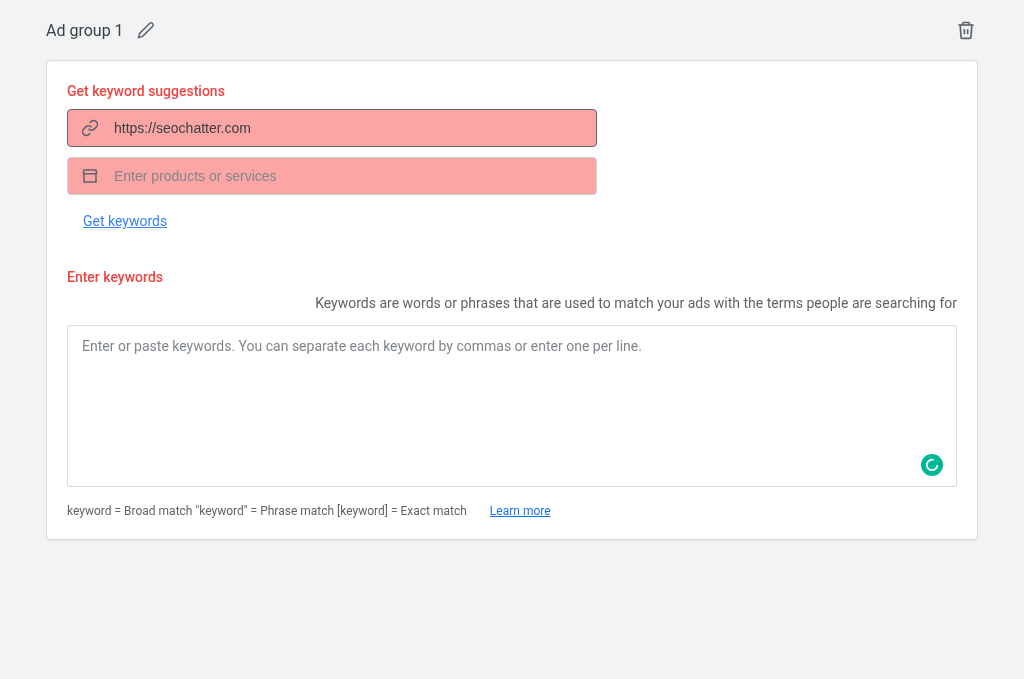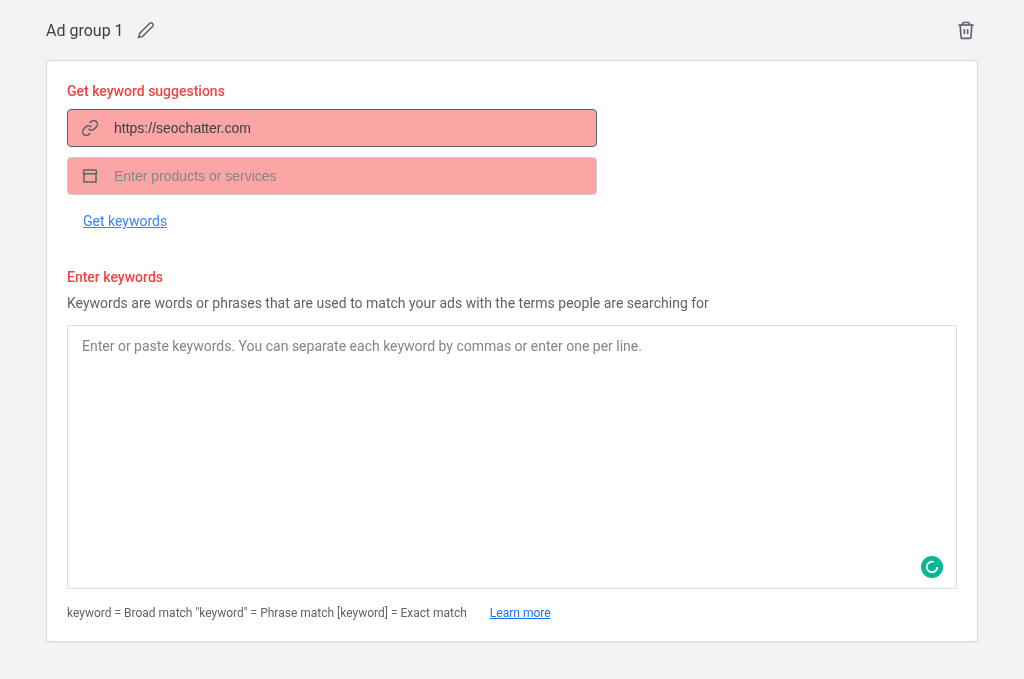--- a/index.html
+++ b/index.html
@@ -111,24 +111,25 @@
       text-decoration: underline;
     }
     .enter-keywords-block {
       margin-top: 40px;
     }
     .helper-text {
       font-size: 14px;
       color: #5f6368;
       margin-top: 6px;
       margin-bottom: 14px;
+      text-align: right;
     }
     .keywords-textarea {
       width: 100%;
-      height: 264px;
+      height: 162px;
       border: 1px solid #dadce0;
       border-radius: 2px;
       padding: 12px 14px;
       font-family: inherit;
       font-size: 14px;
       color: #3c4043;
       resize: none;
       outline: none;
     }
     .keywords-textarea::placeholder {

